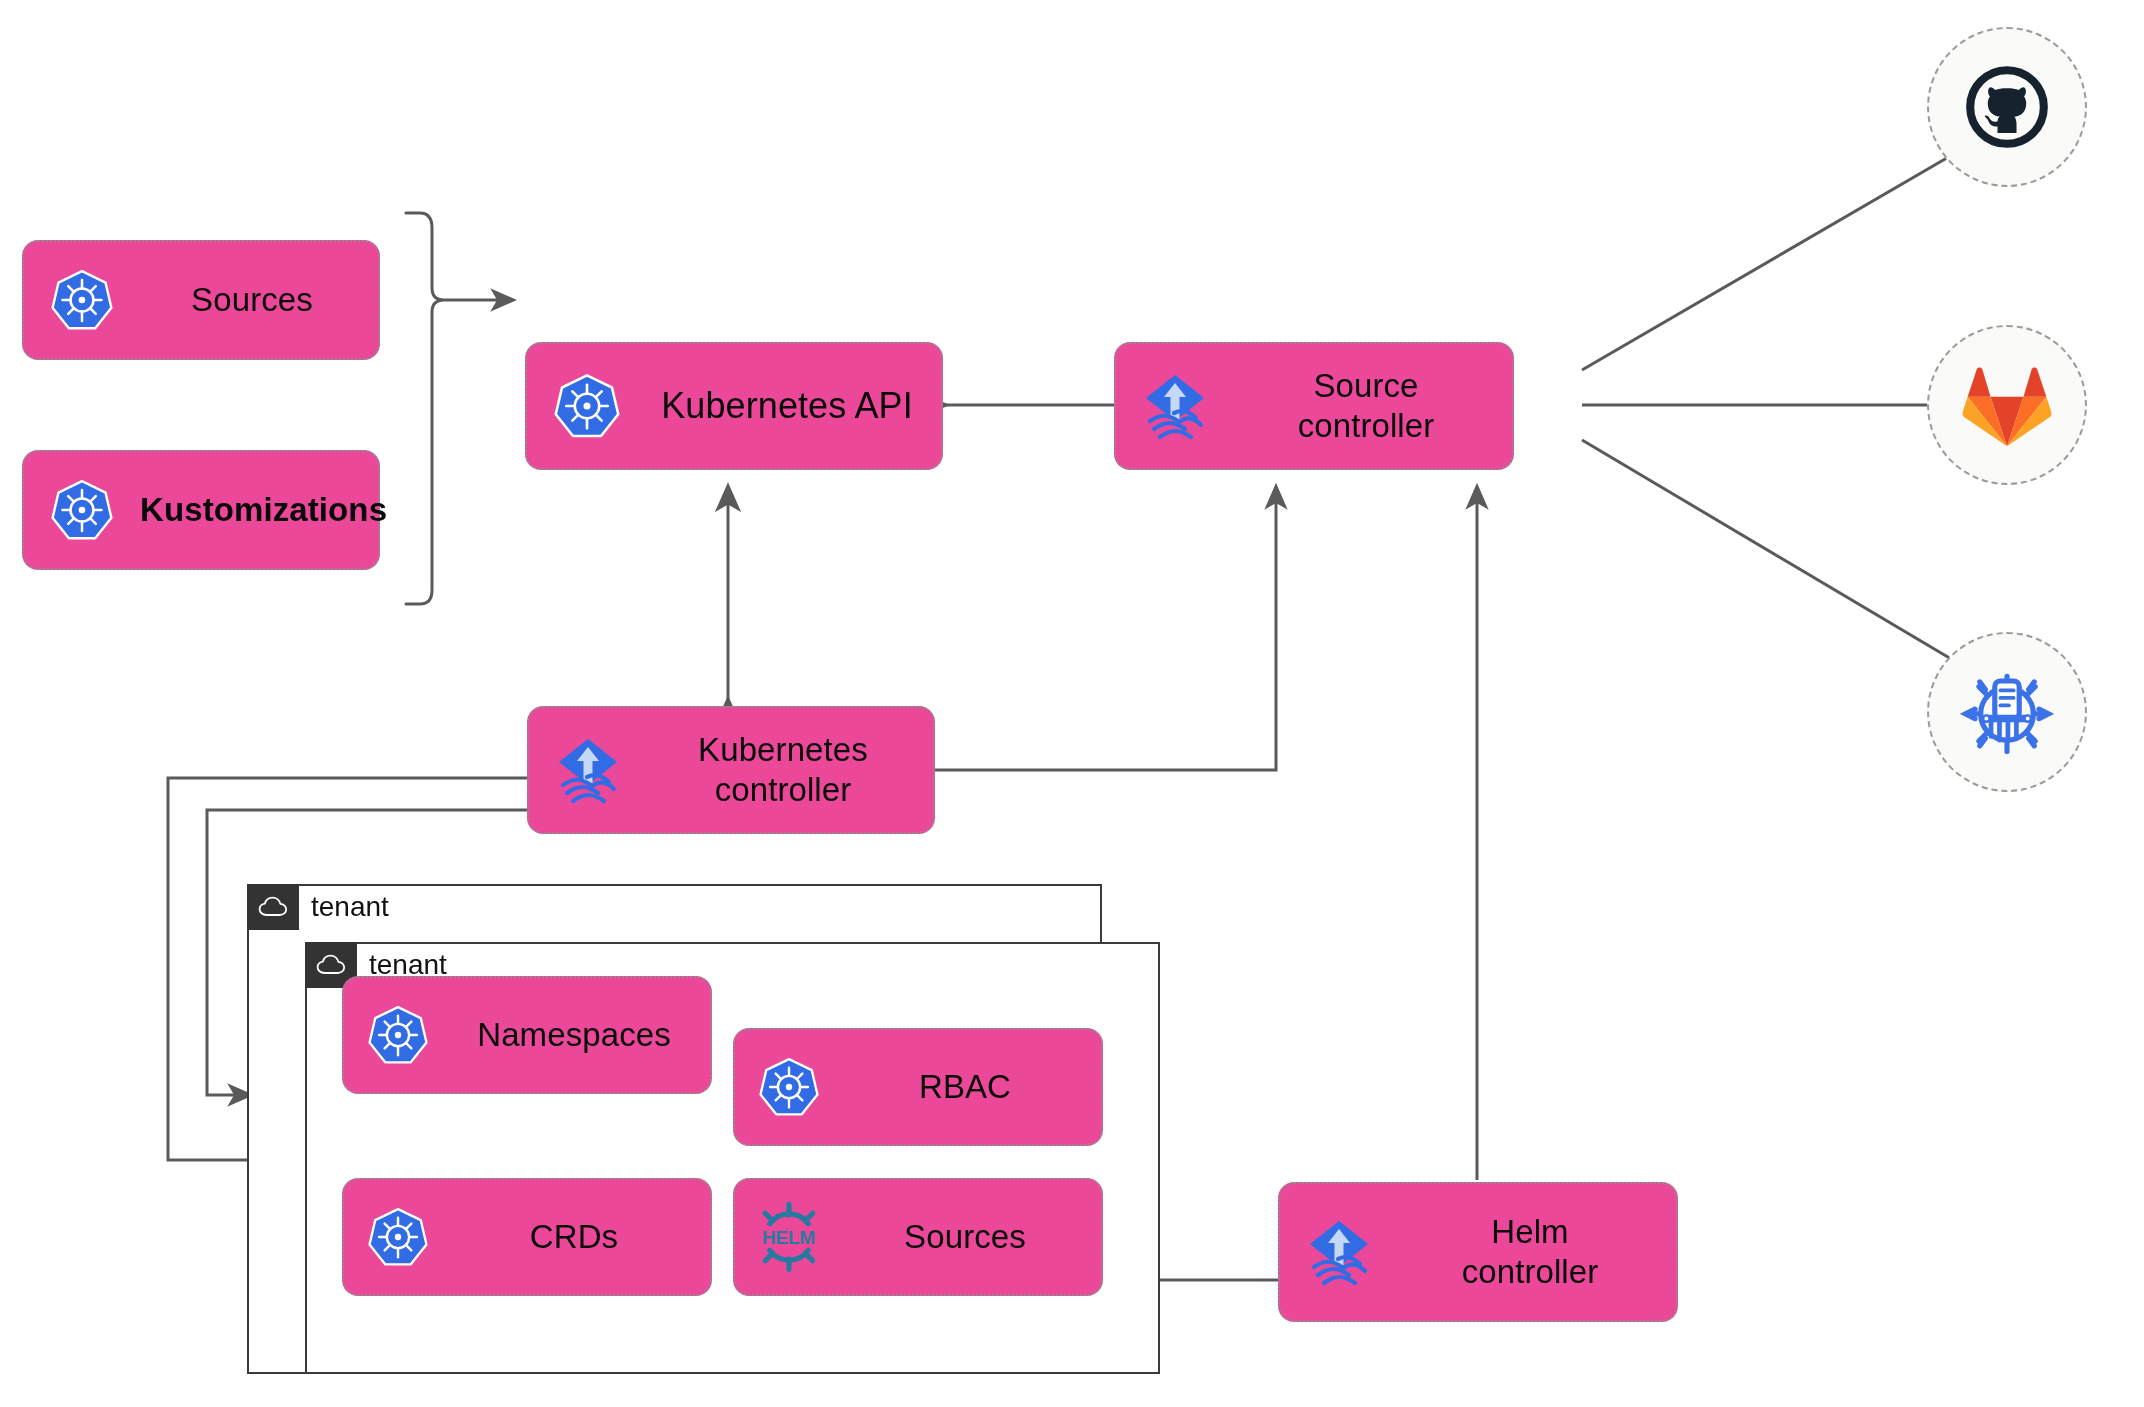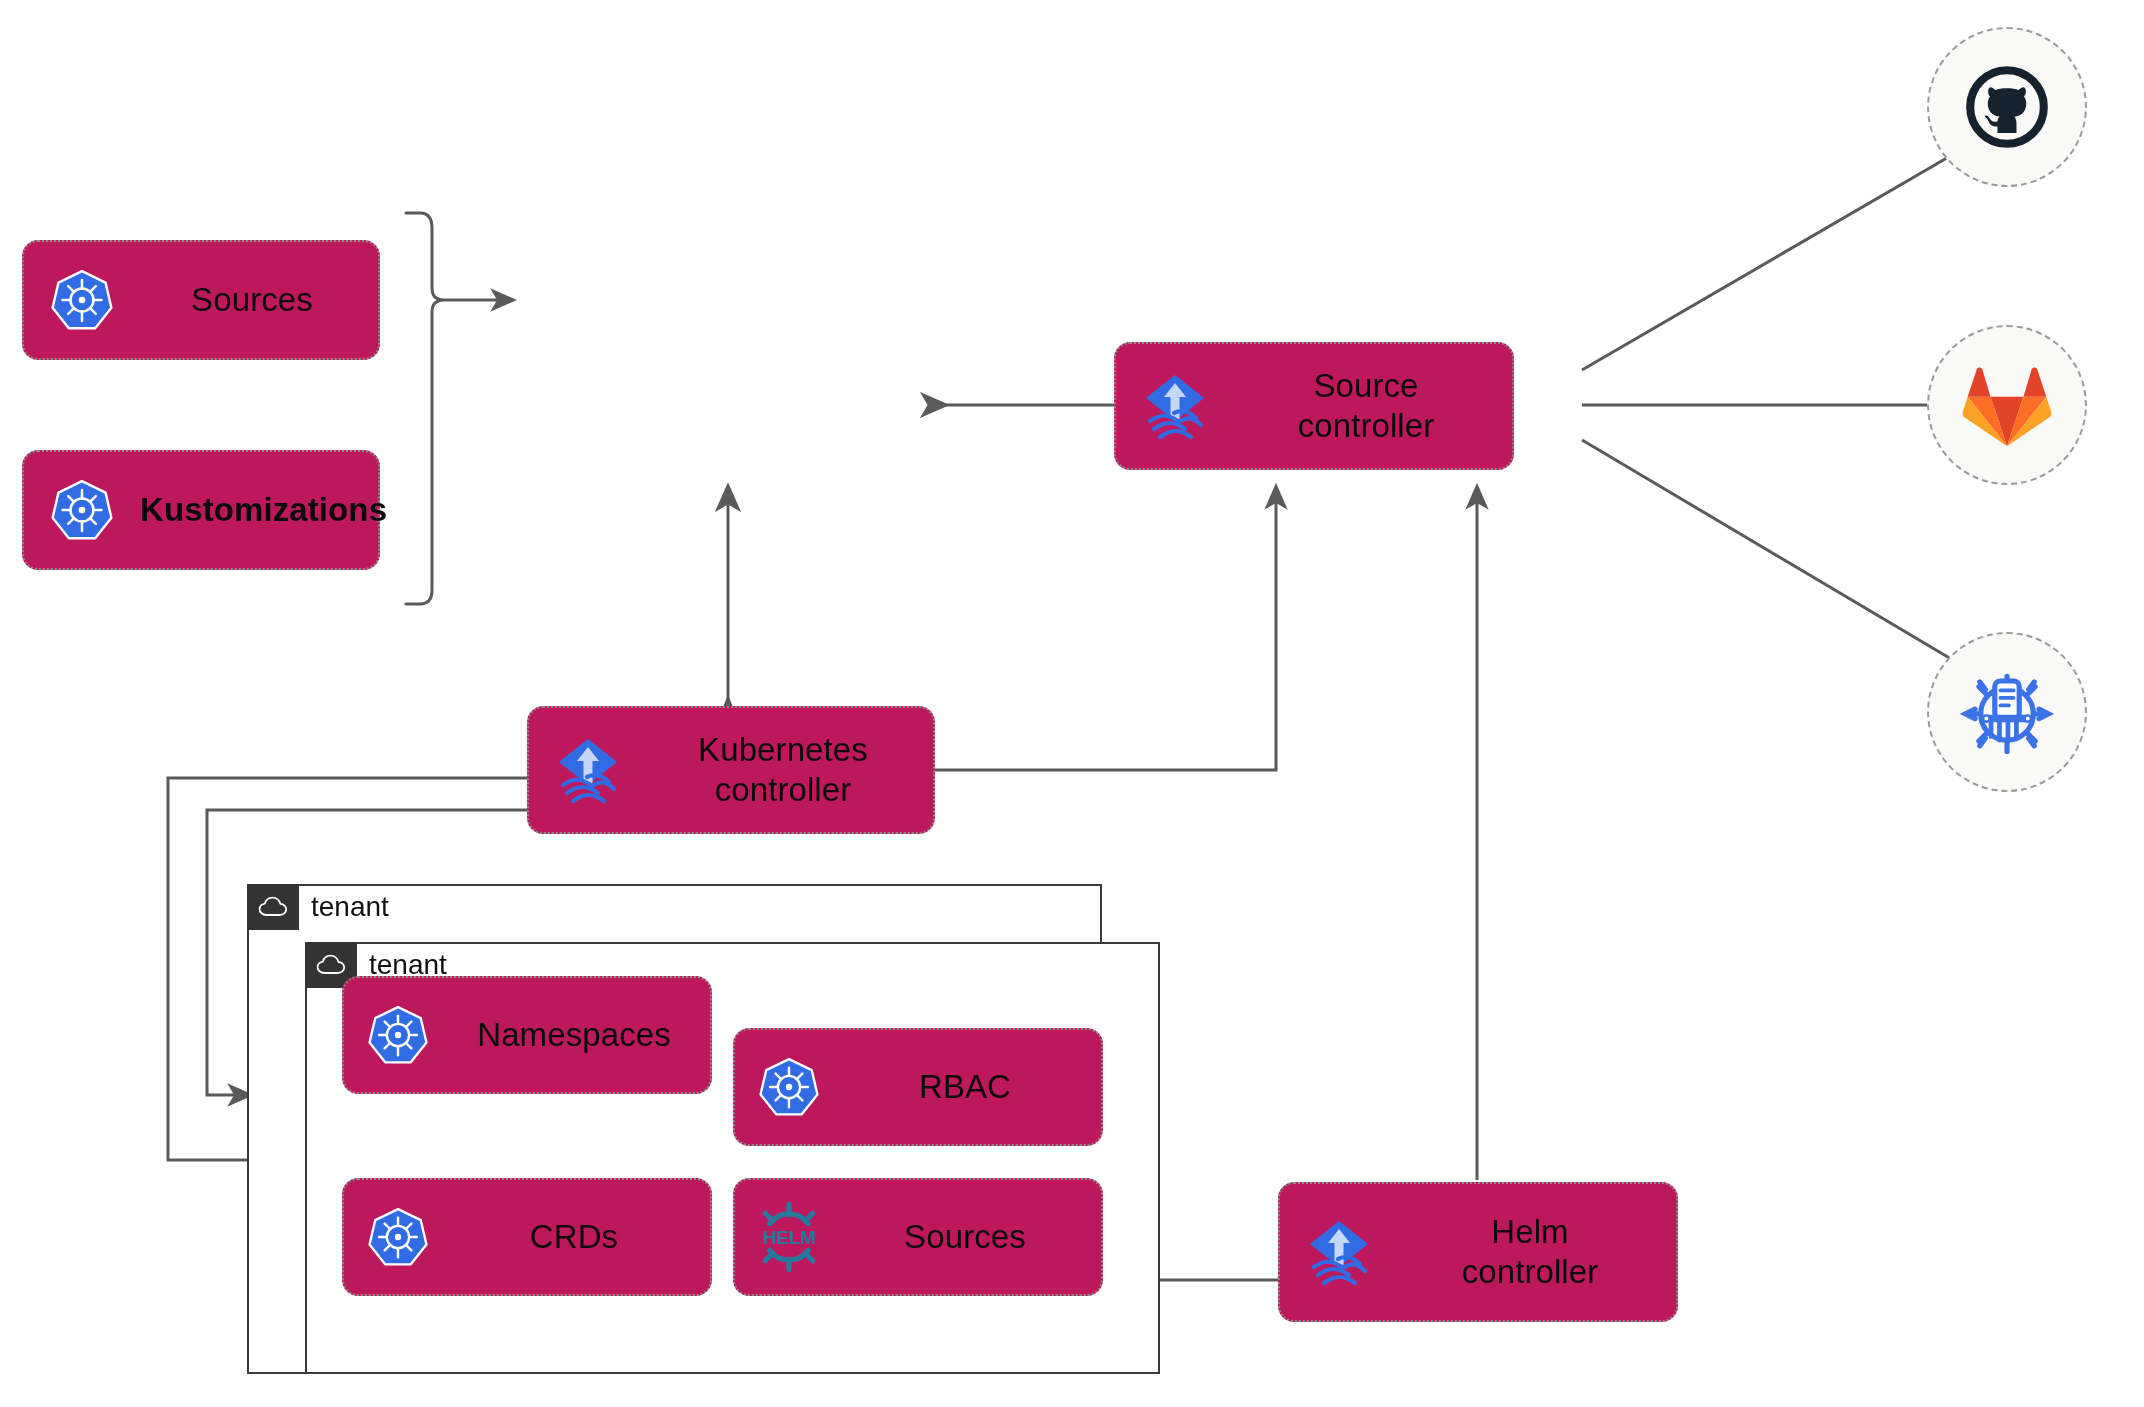--- a/index.html
+++ b/index.html
@@ -3,21 +3,21 @@
 <meta charset="utf-8">
 <style>
   html,body{margin:0;padding:0;background:#ffffff;}
   body{font-family:"Liberation Sans","DejaVu Sans",sans-serif;}
   #stage{position:relative;width:2144px;height:1407px;background:#ffffff;overflow:hidden;}
   #wires{position:absolute;left:0;top:0;width:2144px;height:1407px;pointer-events:none;}
 
   
   .node{
     position:absolute;
-    background:#be185d;
+    background:#ec4899;
     border:2.5px dotted #8d8d8d;
     border-radius:16px;
     display:flex;align-items:center;
     box-sizing:border-box;
   }
   .node .ico{flex:0 0 auto;display:flex;align-items:center;justify-content:center;}
   .node .lbl{
     flex:1 1 auto;text-align:center;color:#0a0a0a;
     font-size:33px;line-height:1.22;letter-spacing:.1px;
     padding-right:14px;
@@ -146,20 +146,40 @@
             <line x1="40.1" y1="40.1" x2="45.8" y2="45.8"></line>
           <line x1="45.8" y1="18.2" x2="40.1" y2="23.9"></line>
             <line x1="23.9" y1="40.1" x2="18.2" y2="45.8"></line>
         </g>
         <circle cx="32" cy="32" r="3.3" fill="#ffffff"></circle>
       </svg>
     </div>
     <div class="lbl">Kustomizations</div>
   </div>
 
+  <div class="node" style="left:525px;top:342px;width:418px;height:128px;">
+    <div class="ico" style="width:120px;">
+      <svg class="k8s-svg" width="68" height="68" viewBox="0 0 64 64" aria-hidden="true">
+        <path d="M32 3.2 L55.5 14.6 L61.4 39.8 L45.2 60.2 L18.8 60.2 L2.6 39.8 L8.5 14.6 Z" fill="#326ce5" stroke="#ffffff" stroke-width="2.4" stroke-linejoin="round"></path>
+        <g stroke="#ffffff" stroke-width="2.5" fill="none" stroke-linecap="round">
+          <circle cx="32" cy="32" r="11.5"></circle>
+          <line x1="32" y1="12" x2="32" y2="20.5"></line>
+            <line x1="32" y1="43.5" x2="32" y2="53"></line>
+          <line x1="12.5" y1="32" x2="20.5" y2="32"></line>
+            <line x1="43.5" y1="32" x2="51.5" y2="32"></line>
+          <line x1="18.2" y1="18.2" x2="23.9" y2="23.9"></line>
+            <line x1="40.1" y1="40.1" x2="45.8" y2="45.8"></line>
+          <line x1="45.8" y1="18.2" x2="40.1" y2="23.9"></line>
+            <line x1="23.9" y1="40.1" x2="18.2" y2="45.8"></line>
+        </g>
+        <circle cx="32" cy="32" r="3.3" fill="#ffffff"></circle>
+      </svg>
+    </div>
+    <div class="lbl" style="font-size:36px;">Kubernetes API</div>
+  </div>
 
   <div class="node" style="left:1114px;top:342px;width:400px;height:128px;">
     <div class="ico" style="width:118px;">
       <svg width="74" height="74" viewBox="0 0 74 74" aria-hidden="true">
         <path d="M37 6 L66 29 L37 52 L8 29 Z" fill="#326ce5"></path>
         <path d="M37 14 L48 28 L41.5 28 L41.5 50 L32.5 50 L32.5 28 L26 28 Z" fill="#c6d8f7"></path>
         <g stroke="#326ce5" stroke-width="4.2" fill="none" stroke-linecap="round">
           <path d="M12 52 C22 45, 30 45, 40 52"></path>
           <path d="M16 60 C27 52, 36 52, 47 60"></path>
           <path d="M22 68 C33 60, 42 60, 53 68"></path>

